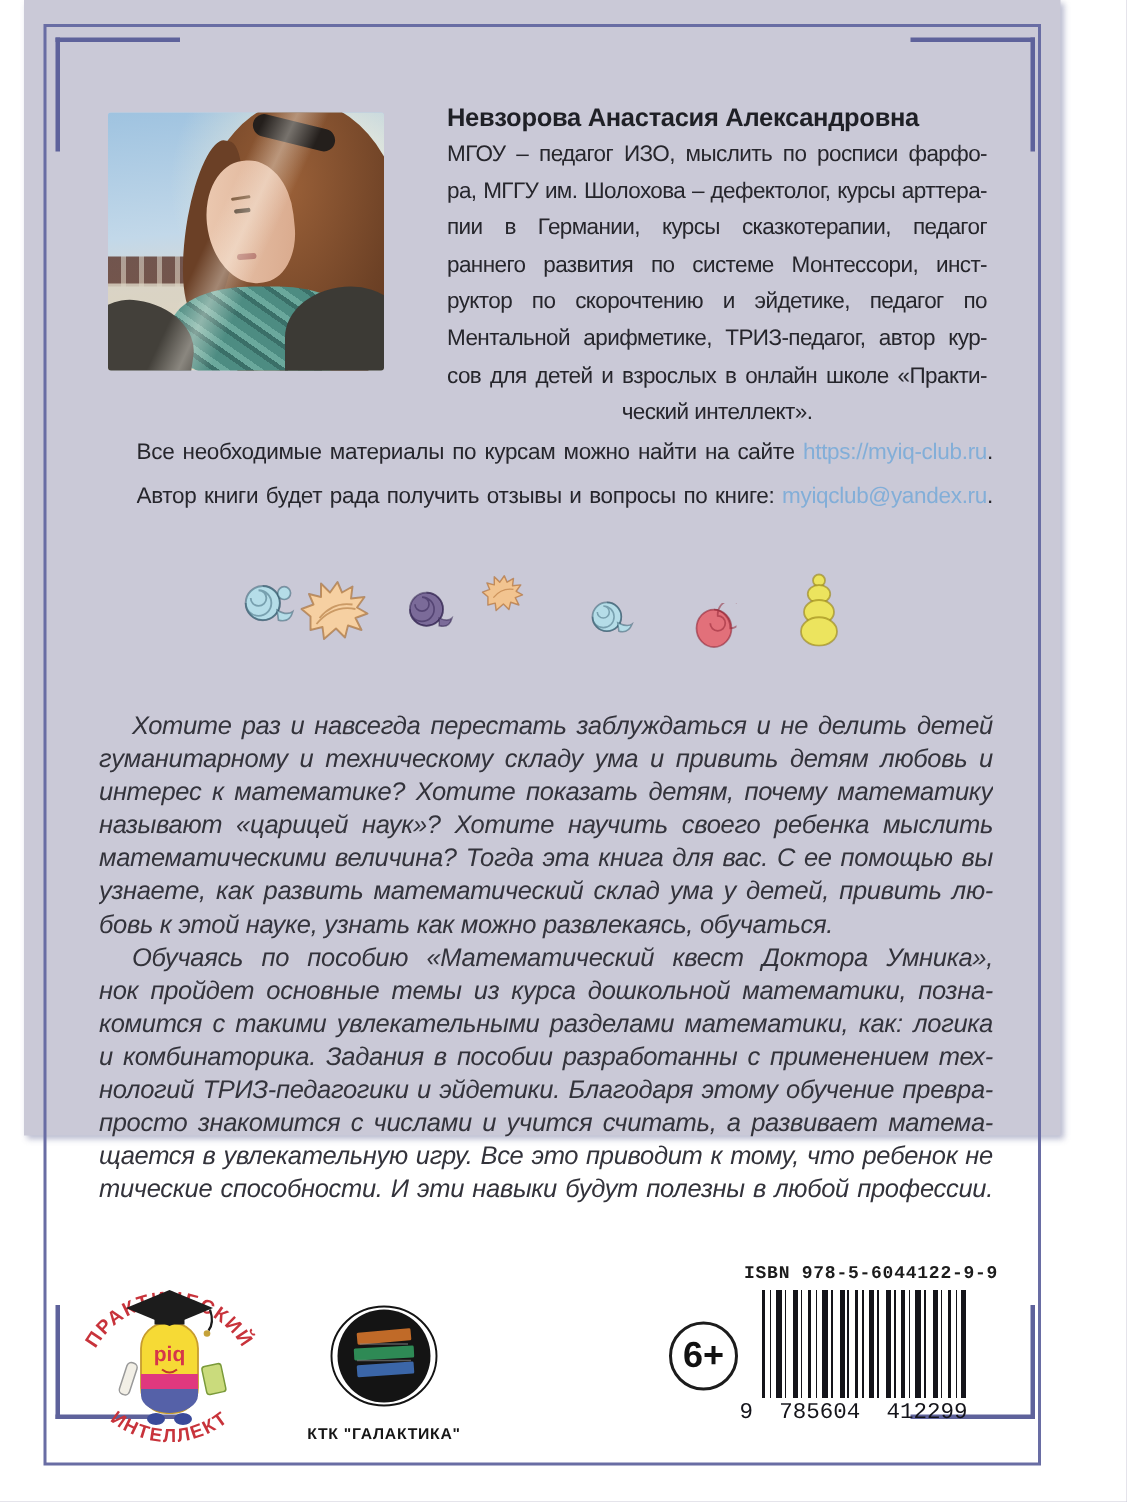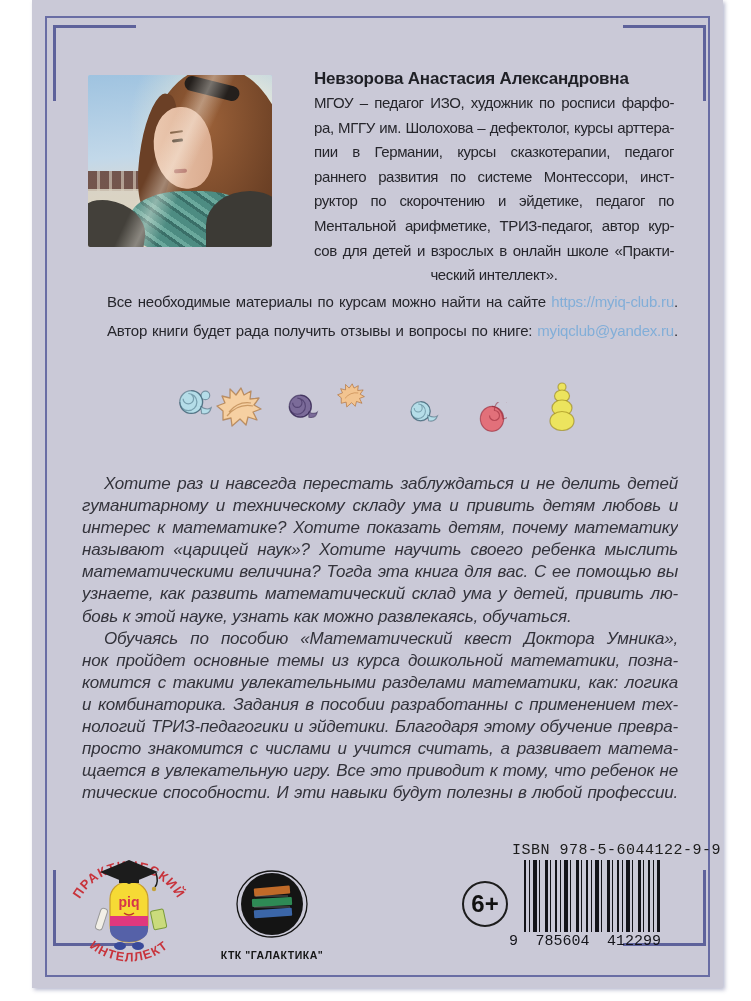--- a/index.html
+++ b/index.html
@@ -1,19 +1,19 @@
 <!DOCTYPE html>
 <html><head>
 <meta charset="utf-8">
 <style>
   html,body{margin:0;padding:0;}
   body{width:751px;height:1001px;background:#ffffff;font-family:"Liberation Sans",sans-serif;position:relative;overflow:hidden;}
   .abs{position:absolute;}
   
-  #cover{left:32px;top:0;width:691px;height:988px;background:#cac9d7;box-shadow:2px 2px 4px rgba(100,104,150,.45);}
+  #cover{left:16px;top:0;width:691px;height:757px;background:#cac9d7;box-shadow:2px 2px 4px rgba(100,104,150,.45);}
   #frame{left:13px;top:16px;width:661px;height:957px;border:2px solid #696da4;}
   .bracket{width:80px;height:73px;border-color:#5e629b;}
   #br-tl{left:21px;top:25px;border-left:3px solid #5e629b;border-top:3px solid #5e629b;}
   #br-tr{left:591px;top:25px;border-right:3px solid #5e629b;border-top:3px solid #5e629b;}
   #br-bl{left:21px;top:870px;border-left:3px solid #5e629b;border-bottom:3px solid #5e629b;}
   #br-br{left:591px;top:870px;border-right:3px solid #5e629b;border-bottom:3px solid #5e629b;}
   
   #photo{left:56px;top:75px;width:184px;height:172px;overflow:hidden;border-radius:2px;background:#bcd3e6;}
   #photo .sky{left:0;top:0;width:184px;height:172px;background:radial-gradient(circle at 80% 28%,rgba(255,245,216,.95),rgba(255,245,216,0) 55%),linear-gradient(175deg,#9fc3e0 0%,#c2d8e9 45%,#ead9c4 78%,#e2cdb4 100%);}
   #photo .buildings{left:0;top:96px;width:66px;height:20px;background:repeating-linear-gradient(90deg,rgba(98,62,52,.85) 0 9px,rgba(150,112,88,.55) 9px 12px);}
@@ -43,21 +43,21 @@
   .ann-line{height:22.1px;overflow:hidden;text-align:justify;}
   .ann-line.ind{padding-left:22px;}
   .ann-line.endp{text-align:left;}
   
   .shell{position:absolute;}
   .shell svg{display:block;}
   
   #piq-logo{left:32px;top:850px;width:130px;height:122px;}
   #ktk-logo{left:182px;top:866px;width:116px;height:100px;}
   #age-badge{left:430px;top:881px;width:42px;height:42px;border:2.5px solid #1c1c1c;border-radius:50%;color:#111;font-size:24px;font-weight:bold;display:flex;align-items:center;justify-content:center;}
-  #isbn{left:480px;top:842px;width:170px;font-family:"Liberation Mono",monospace;font-size:15px;letter-spacing:.5px;color:#1c1c1c;white-space:nowrap;}
+  #isbn{left:480px;top:842px;width:170px;font-family:"Liberation Mono",monospace;font-size:12px;letter-spacing:.5px;color:#1c1c1c;white-space:nowrap;font-weight:bold;}
   #barcode-bars{left:492px;top:860px;width:136px;height:72px;background:repeating-linear-gradient(90deg,#14141a 0 2px,transparent 2px 5px,#14141a 5px 6px,transparent 6px 9px,#14141a 9px 13px,transparent 13px 15px,#14141a 15px 16px,transparent 16px 21px,#14141a 21px 24px,transparent 24px 26px,#14141a 26px 27px,transparent 27px 31px);}
   #barcode-digits{left:477px;top:933px;width:152px;display:flex;justify-content:space-between;font-family:"Liberation Mono",monospace;font-size:15px;color:#14141a;}
 </style>
 </head>
 <body>
 
 <div class="abs" id="cover" style="background-color: rgb(202, 201, 215);">
 
   <div class="abs" id="frame" style="border-color: rgb(105, 109, 164);"></div>
   <div class="abs bracket" id="br-tl"></div>
@@ -78,21 +78,21 @@
     <div class="abs sunglasses"></div>
     <div class="abs sweater"></div>
     <div class="abs scarf"></div>
     <div class="abs jacket-l"></div>
     <div class="abs jacket-r"></div>
     <div class="abs flare"></div>
   </div>
 
   <div class="abs" id="author-name">Невзорова Анастасия Александровна</div>
   <div class="abs" id="bio">
-    <div class="bio-line jline">МГОУ – педагог ИЗО, художник по росписи фарфо-</div>
+    <div class="bio-line jline">МГОУ – педагог ИЗО, мыслить по росписи фарфо-</div>
     <div class="bio-line jline">ра, МГГУ им. Шолохова – дефектолог, курсы арттера-</div>
     <div class="bio-line jline">пии в Германии, курсы сказкотерапии, педагог</div>
     <div class="bio-line jline">раннего развития по системе Монтессори, инст-</div>
     <div class="bio-line jline">руктор по скорочтению и эйдетике, педагог по</div>
     <div class="bio-line jline">Ментальной арифметике, ТРИЗ-педагог, автор кур-</div>
     <div class="bio-line jline">сов для детей и взрослых в онлайн школе «Практи-</div>
     <div class="bio-line last">ческий интеллект».</div>
   </div>
 
   <div class="abs" id="materials">

